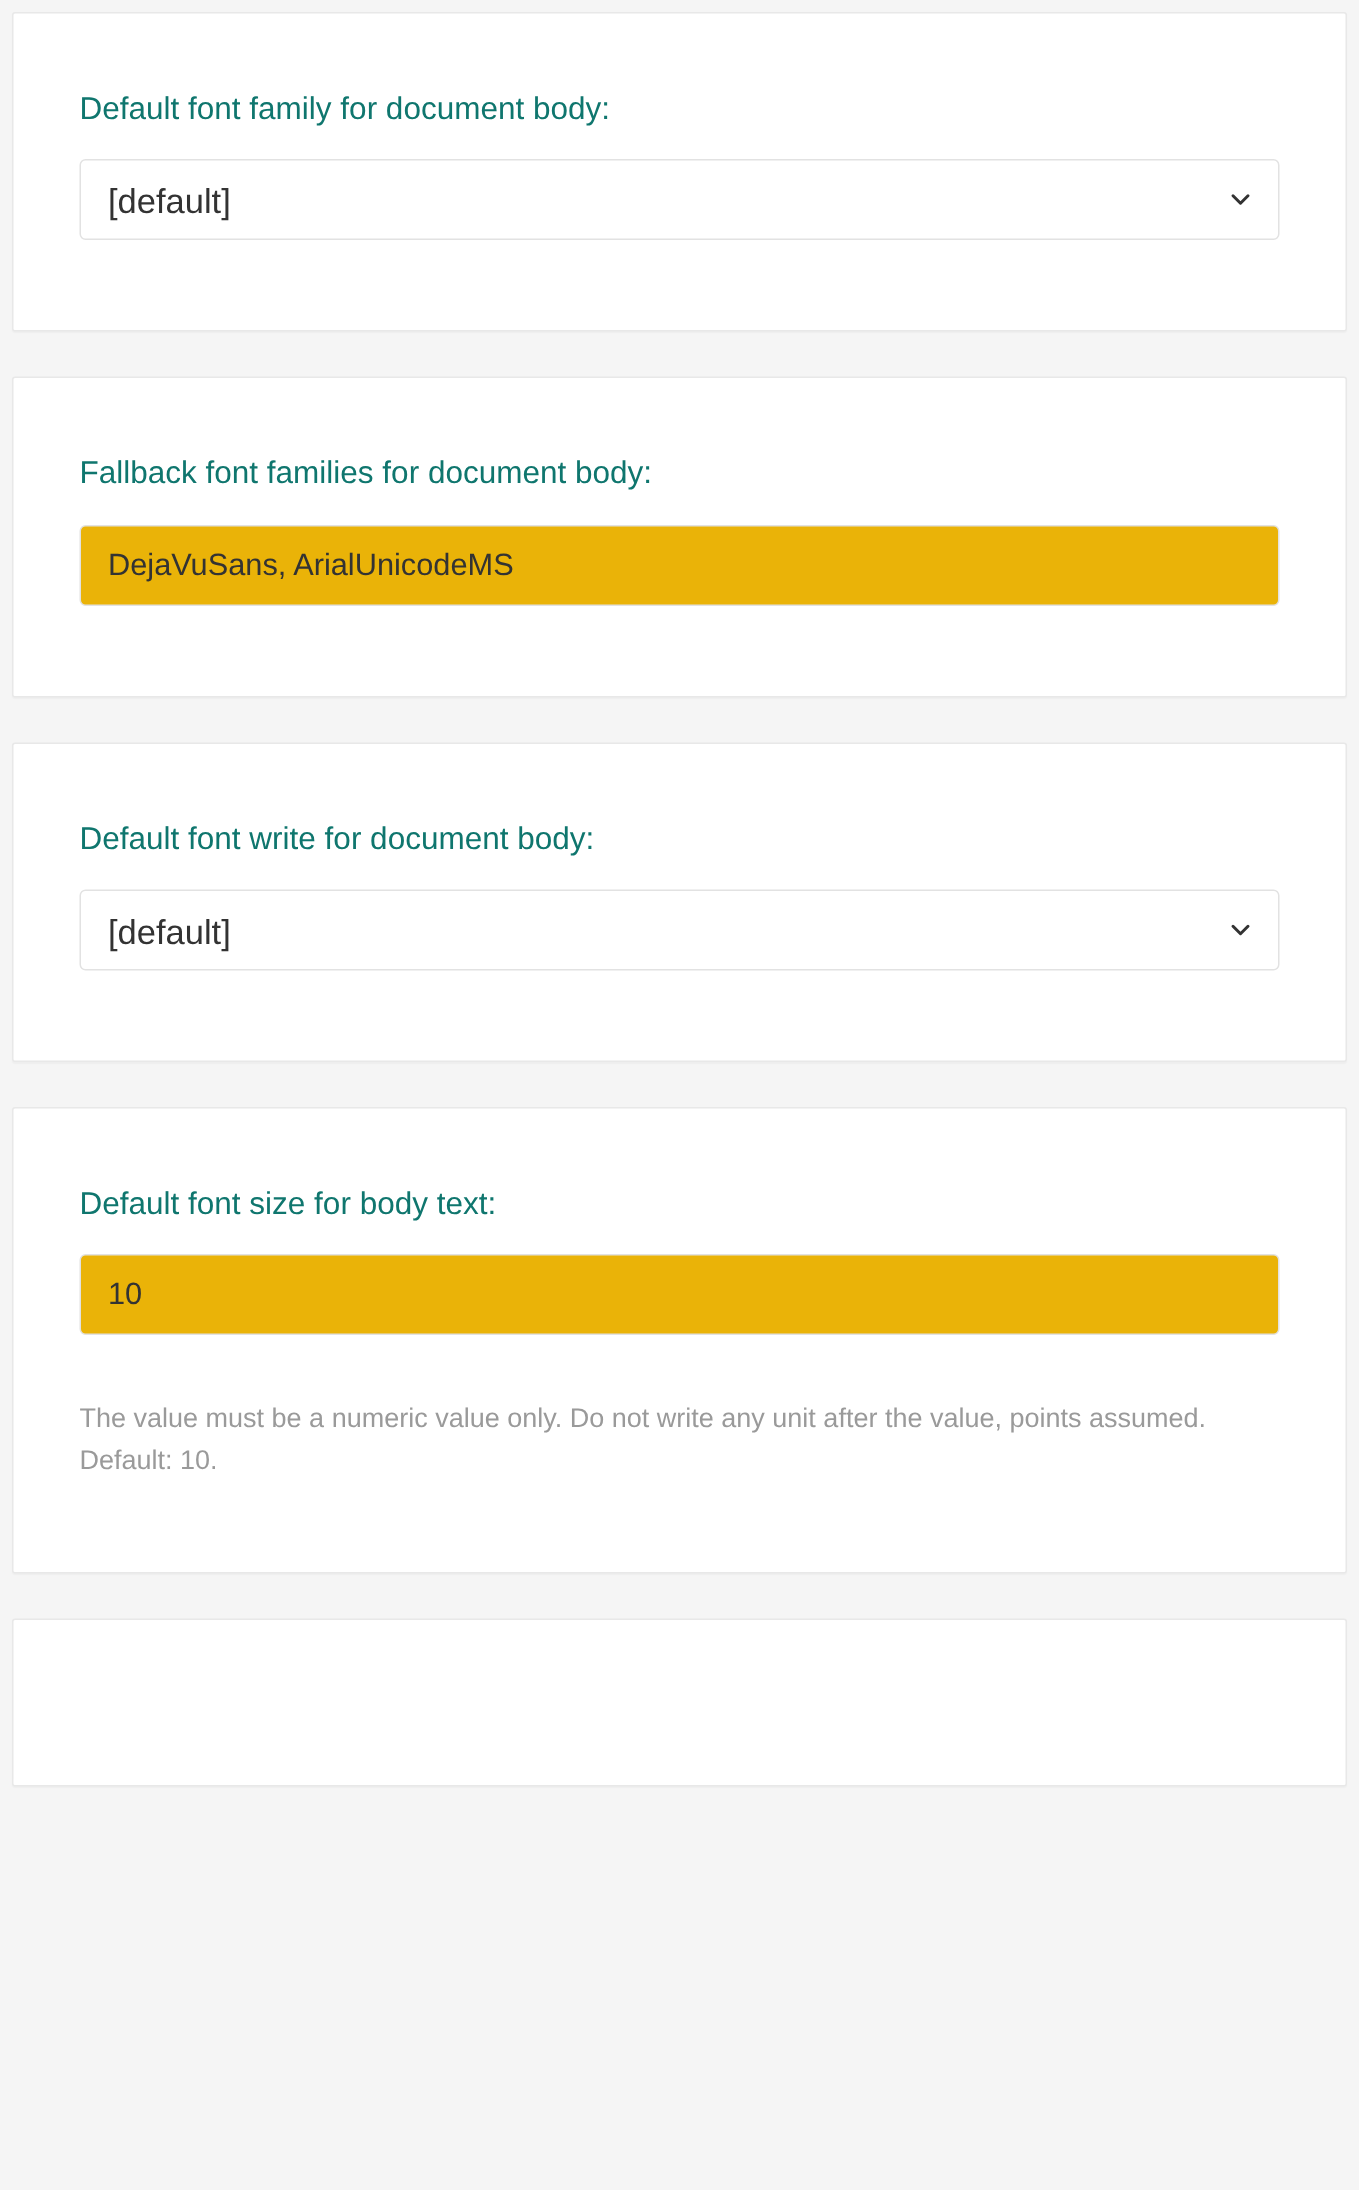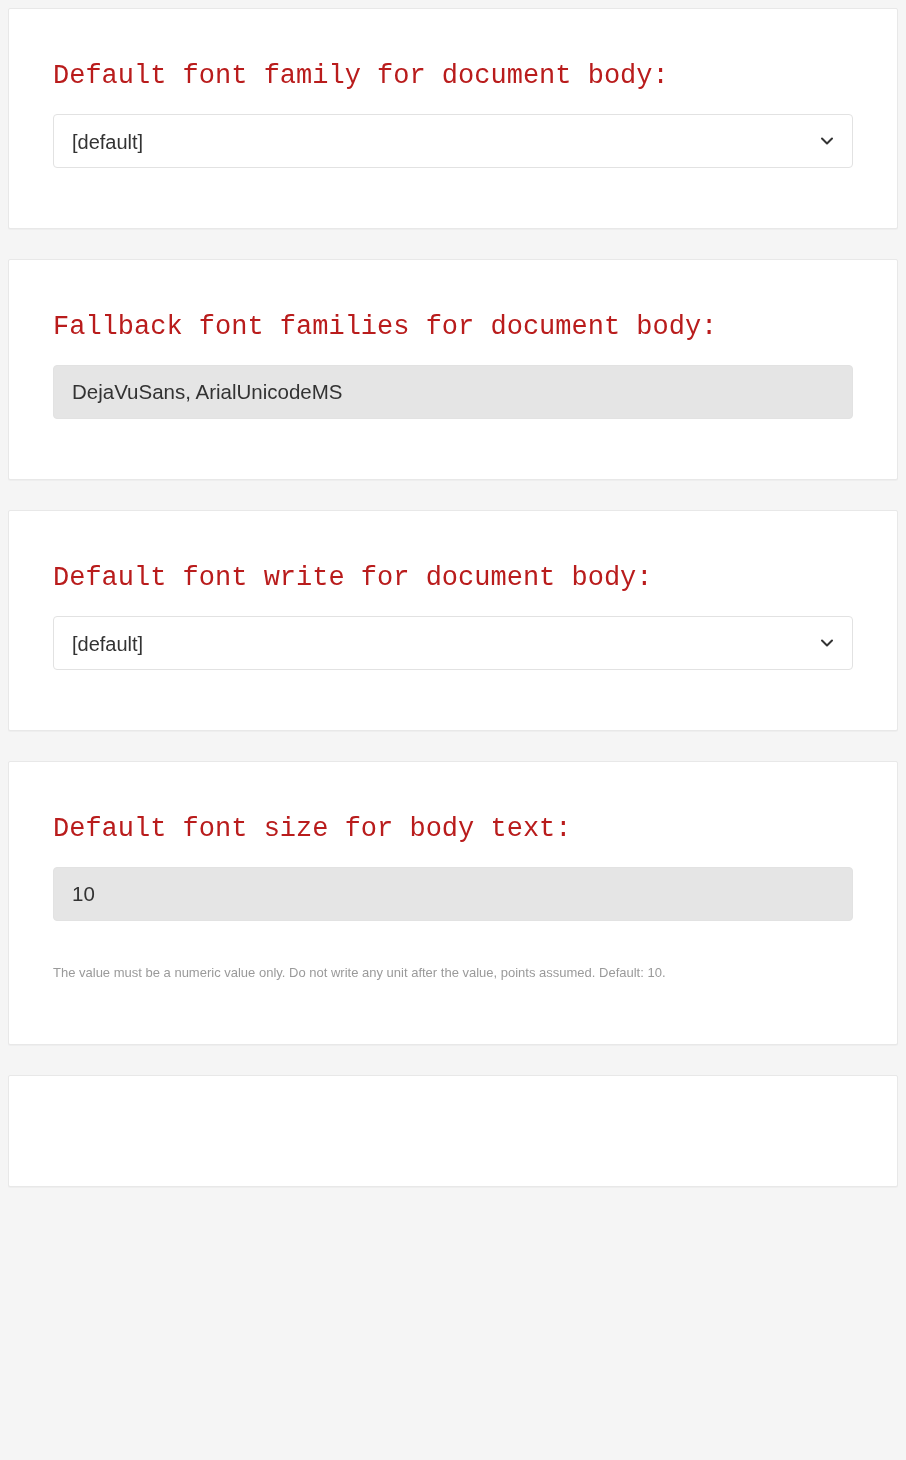--- a/index.html
+++ b/index.html
@@ -15,38 +15,37 @@
     .card {
       background: #fff;
       border: 1px solid #e8e8e8;
       border-radius: 2px;
       box-shadow: 0 1px 1px rgba(0,0,0,0.03);
       padding: 50px 44px 60px 44px;
       margin-bottom: 30px;
     }
     .card:last-child { margin-bottom: 0; }
     .field-label {
-      font-size: 27px;
-      color: #b91c1c;
+      font-size: 21px;
+      color: #0f766e;
       margin: 0 0 20px 0;
       line-height: 1.3;
-      font-family: Liberation Mono, monospace;
     }
     .select-wrap {
       position: relative;
       width: 100%;
     }
     .select-input {
       width: 100%;
       height: 54px;
       border: 1px solid #e2e2e2;
       border-radius: 4px;
       background: #fff;
       padding: 0 48px 0 18px;
-      font-size: 20px;
+      font-size: 23px;
       color: #333;
       appearance: none;
       -webkit-appearance: none;
       outline: none;
       cursor: pointer;
       line-height: 54px;
       text-align: left;
     }
     .chevron {
       position: absolute;
@@ -55,30 +54,30 @@
       transform: translateY(-50%);
       pointer-events: none;
       color: #333;
     }
     .chevron svg { display: block; }
     .text-input {
       width: 100%;
       height: 54px;
       border: 1px solid #e2e2e2;
       border-radius: 4px;
-      background: #e5e5e5;
+      background: #eab308;
       padding: 0 18px;
       font-size: 20.5px;
       color: #333;
       outline: none;
     }
     .helper {
       margin: 42px 0 0 0;
       color: #9a9a9a;
-      font-size: 13px;
+      font-size: 18px;
       line-height: 1.55;
     }
   </style>
 </head>
 <body>
 
 <section class="card">
   <p class="field-label">Default font family for document body:</p>
   <div class="select-wrap">
     <button type="button" class="select-input">[default]</button>

